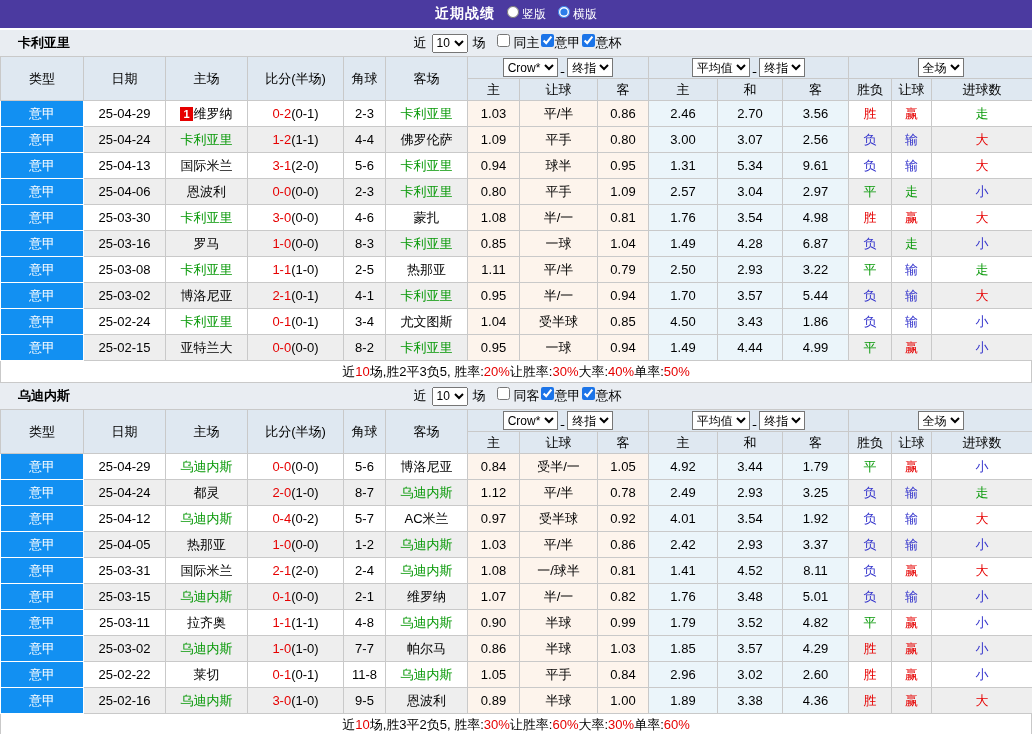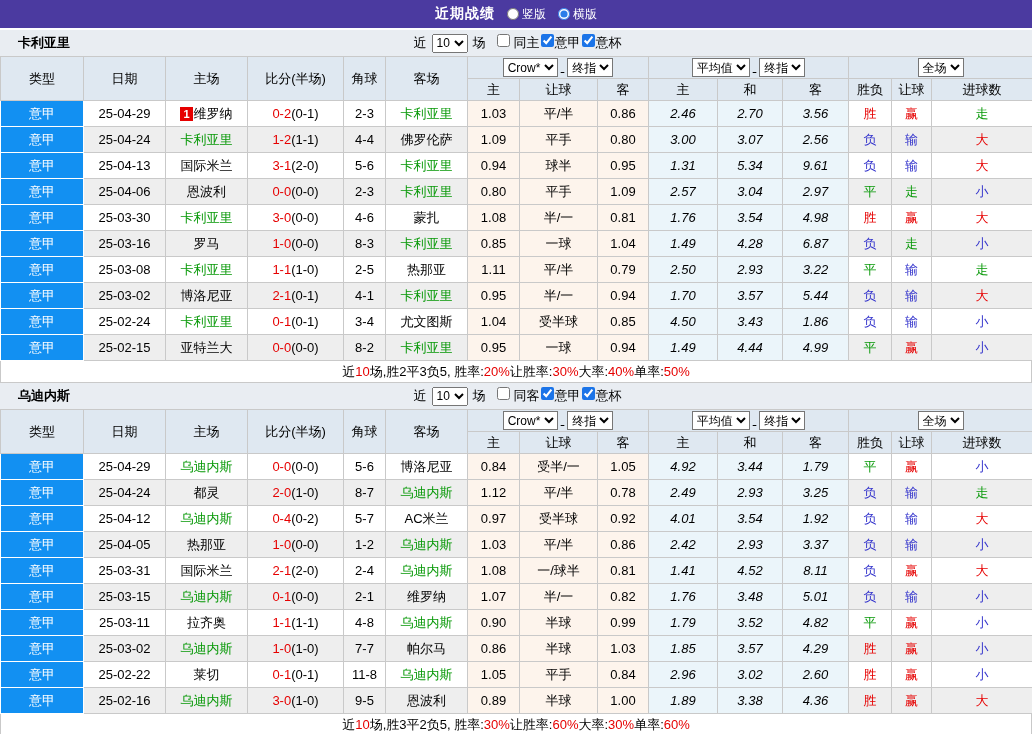--- a/index.html
+++ b/index.html
@@ -1,21 +1,21 @@
 <!DOCTYPE html>
 <html style="--purple: #4b3aa0; --accent: #1290f2; --section_bg: #e9edf2; --header_bg: #dfe8f1; --stripe: #eeeeee; --crow_bg: #fdf4ec; --avg_bg: #ebf5fa; --red: #e60000; --green: #089908; --blue: #3333cc;"><head>
 <meta charset="utf-8">
 <style>
   html,body{margin:0;padding:0;}
   body{width:1032px;background:#fff;color:#000;font-family:"Liberation Sans",sans-serif;font-size:13px;}
 
   
   .topbar{height:28px;background:var(--purple,#4b3aa0);display:flex;align-items:center;justify-content:center;gap:12px;color:#fff;margin-bottom:2px;}
   .topbar .title{font-weight:bold;font-size:14px;letter-spacing:1px;}
-  .radio-wrap{display:flex;align-items:center;gap:3px;font-size:12px;cursor:pointer;}
+  .radio-wrap{display:flex;align-items:flex-start;gap:3px;font-size:12px;cursor:pointer;}
   .radio-wrap input{width:12px;height:12px;margin:0;accent-color:#2b7de9;}
 
   
   .section-bar{height:26px;background:var(--section_bg,#e9edf2);position:relative;display:flex;align-items:center;justify-content:center;}
   .team-name{position:absolute;left:18px;font-weight:bold;font-size:13px;}
   .controls{display:flex;align-items:center;}
   .controls .lbl{margin:0 3px;}
   .controls select{font-size:12px;height:19px;margin:0 2px;}
   .cb{display:flex;align-items:flex-start;cursor:pointer;}
   .cb input{width:13px;height:13px;margin:0 1px;accent-color:#1b74e8;}
@@ -24,21 +24,21 @@
   
   table{border-collapse:collapse;table-layout:fixed;width:1032px;font-size:13px;}
   th,td{border:1px solid #c9c9c9;text-align:center;padding:0;overflow:hidden;white-space:nowrap;}
   thead th{background:var(--header_bg,#dfe8f1);height:21px;font-weight:normal;}
   thead th.grp{background:var(--header_bg,#dfe8f1);text-decoration:underline;}
   thead select{font-size:12px;height:19px;margin:0 3px;vertical-align:middle;background:#fff;}
   tbody td{height:25px;background:#fff;}
   tbody tr:nth-child(even) td{background:var(--stripe,#eeeeee);}
   tbody td.type{background:var(--accent,#1290f2) !important;color:#fff;border-color:#fff;}
   tbody td.g1{background:var(--crow_bg,#fdf4ec) !important;margin-left:17px;}
-  tbody td.g2{background:var(--avg_bg,#ebf5fa) !important;font-style:italic;}
+  tbody td.g2{background:var(--avg_bg,#ebf5fa) !important;}
 
   .r{color:var(--red,#e60000);}
   .g{color:var(--green,#089908);}
   .b{color:var(--blue,#3333cc);}
   .hl{color:var(--green,#089908);}
   .ft{color:var(--red,#e60000);margin-top:25px;}
   .badge{display:inline-block;background:var(--red,#e60000);color:#fff;font-size:11px;line-height:14px;padding:0 3px;margin-right:1px;font-weight:bold;}
 
   
   .summary{height:21px;display:flex;align-items:center;justify-content:center;border:1px solid #c9c9c9;border-top:none;font-size:13px;background:#fff;}

